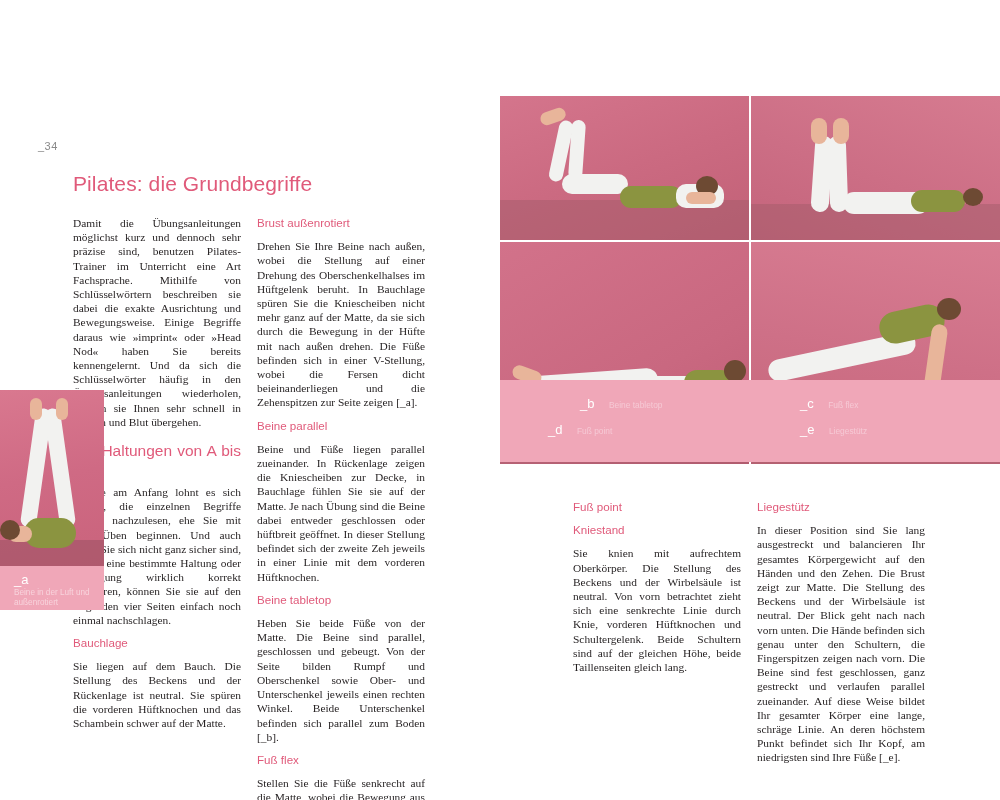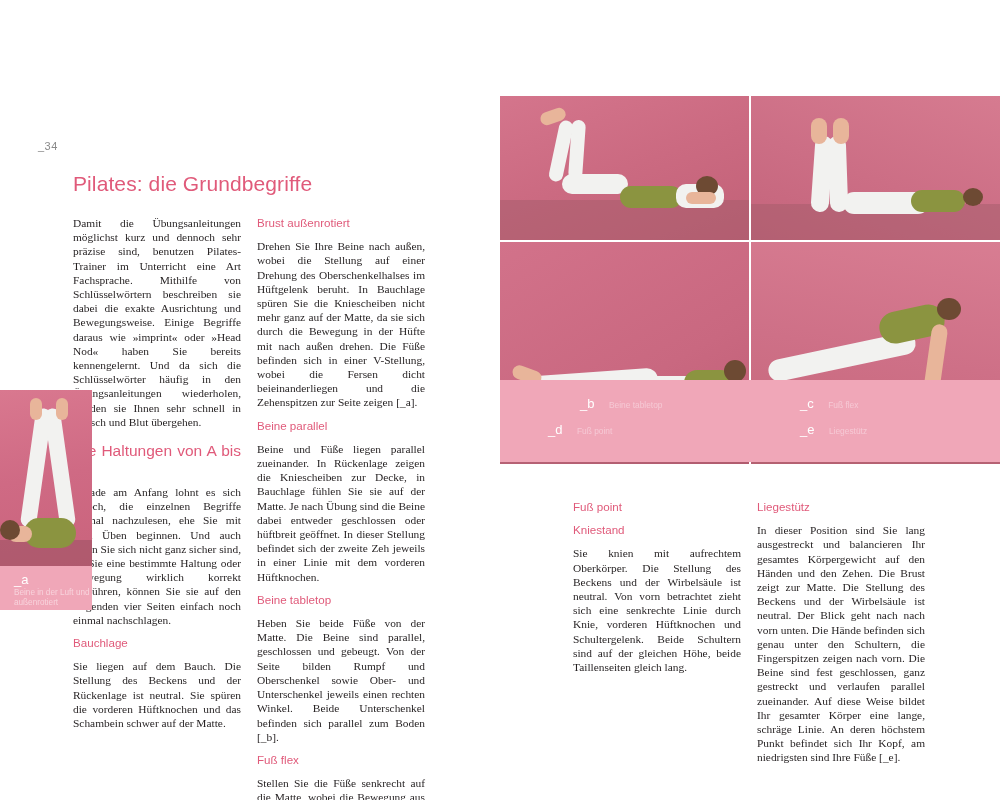--- a/index.html
+++ b/index.html
@@ -73,21 +73,21 @@
   .col-a { left: 73px;  top: 216px; width: 168px; }
   .col-b { left: 257px; top: 216px; width: 168px; }
   .col-c { left: 573px; top: 500px; width: 168px; }
   .col-d { left: 757px; top: 500px; width: 168px; }
 
   
   .photo-left {
     position: absolute;
     left: 0;
     top: 390px;
-    width: 92px;
+    width: 104px;
     height: 220px;
     background: linear-gradient(170deg, #d9788f 0%, #cf6a84 40%, #c76078 100%);
     overflow: hidden;
   }
   .photo-left .caption-band {
     position: absolute;
     left: 0;
     bottom: 0;
     width: 110px;
     height: 44px;

